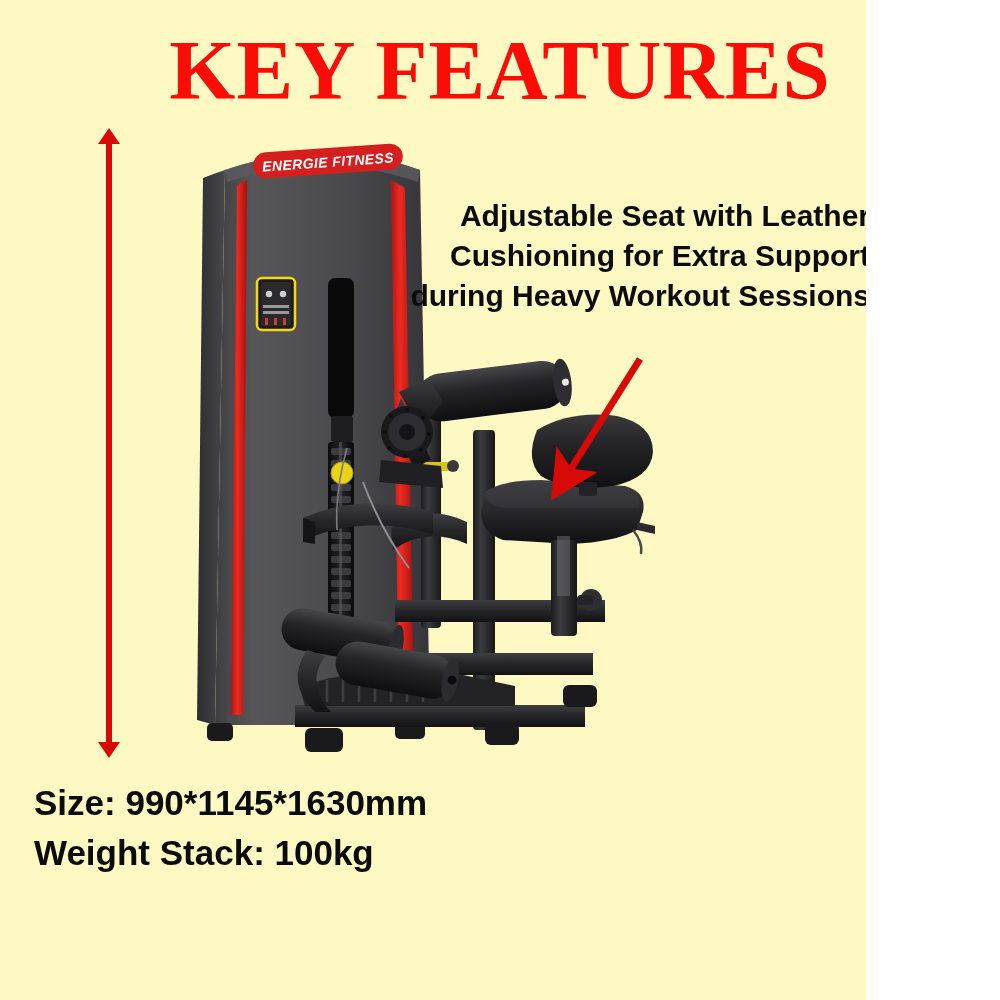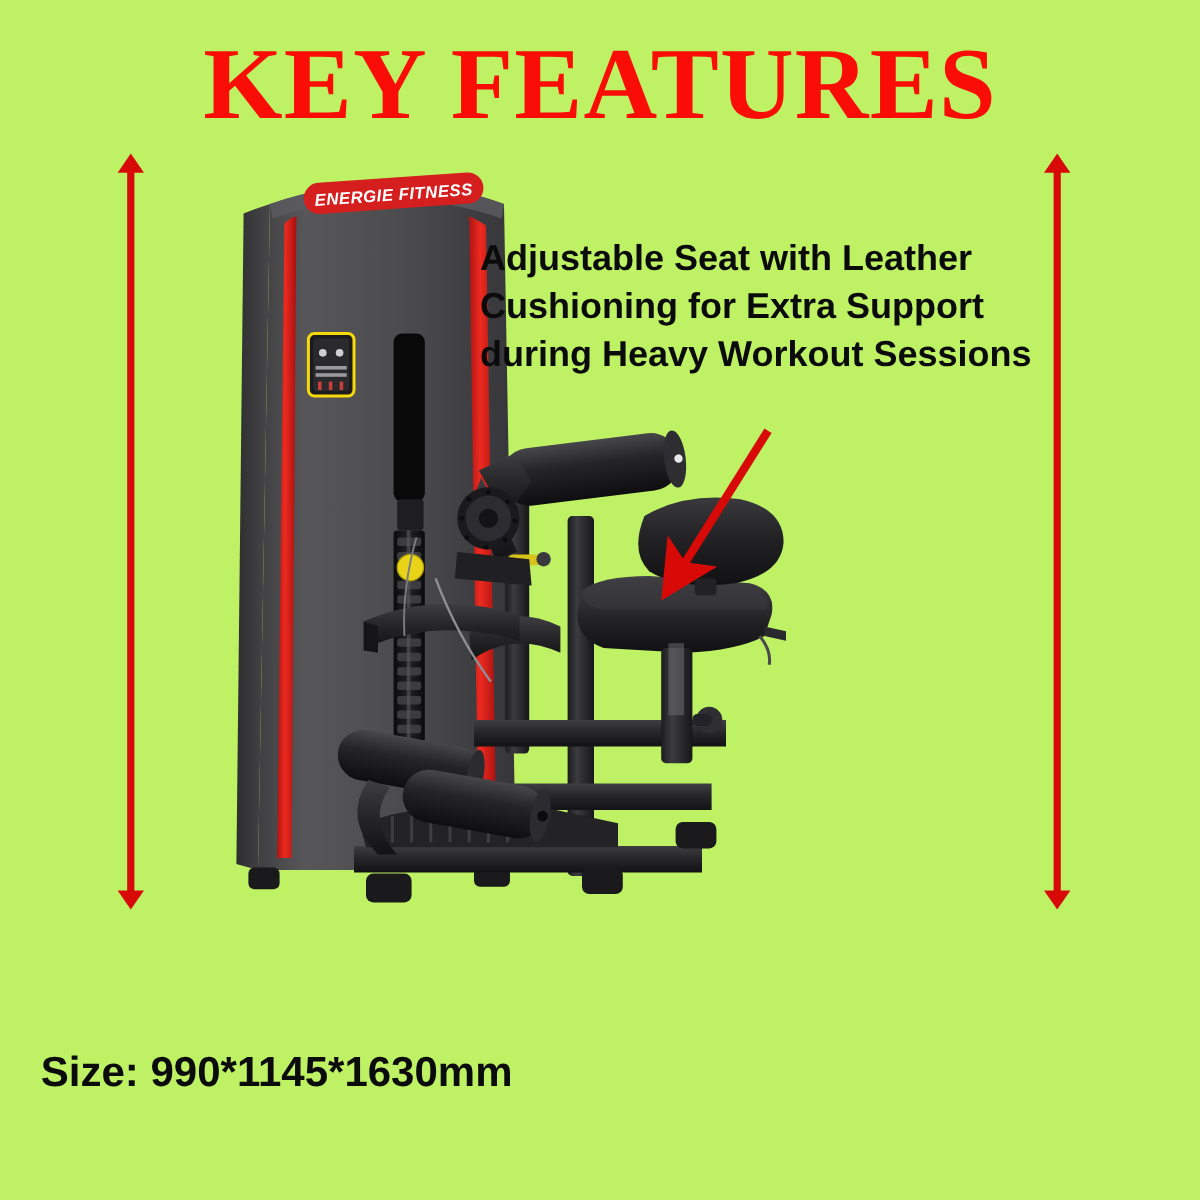--- a/index.html
+++ b/index.html
@@ -3,25 +3,26 @@
 <meta charset="utf-8">
 <title>Key Features</title>
 <style>
   html, body {
     margin: 0;
     padding: 0;
     background: #ffffff;
   }
   #page {
     position: relative;
-    width: 1000px;
+    width: 836px;
     height: 1000px;
-    background: #bef264;
+    background: #fef9c3;
     overflow: hidden;
     font-family: "Liberation Sans", sans-serif;
+    padding-left: 30px;
   }
 
   
   #title {
     position: absolute;
     left: 0;
     top: 24px;
     width: 1000px;
     text-align: center;
     font-family: "Liberation Serif", serif;
@@ -83,42 +84,42 @@
     transform-origin: 0 0;
     text-align: left;
   }
 
   
   #seat-annotation {
     position: absolute;
     left: 400px;
     top: 196px;
     width: 470px;
-    text-align: left;
+    text-align: right;
     font-weight: bold;
     font-size: 30px;
     line-height: 40px;
     color: #0b0b0b;
   }
 
   
   #pointer-arrow {
     position: absolute;
     left: 520px;
     top: 345px;
     width: 170px;
     height: 175px;
     pointer-events: none;
   }
 
   
   #specs {
     position: absolute;
     left: 34px;
-    top: 869px;
+    top: 778px;
     font-weight: bold;
     font-size: 35px;
     line-height: 50px;
     color: #0b0b0b;
   }
   #specs div { white-space: nowrap; }
 
   
   #machine {
     position: absolute;
@@ -379,15 +380,16 @@
     <defs>
       <marker id="ptrHead" markerWidth="7" markerHeight="7" refX="5.4" refY="3.5" orient="auto">
         <path d="M0,0 L7,3.5 L0,7 L1.6,3.5 Z" fill="#d80a07"></path>
       </marker>
     </defs>
     <line x1="120" y1="14" x2="37" y2="146" stroke="#d80a07" stroke-width="7" marker-end="url(#ptrHead)"></line>
   </svg>
 
   <div id="specs">
     <div>Size: 990*1145*1630mm</div>
+    <div>Weight Stack: 100kg</div>
   </div>
 
 </div>
 
 </body></html>

